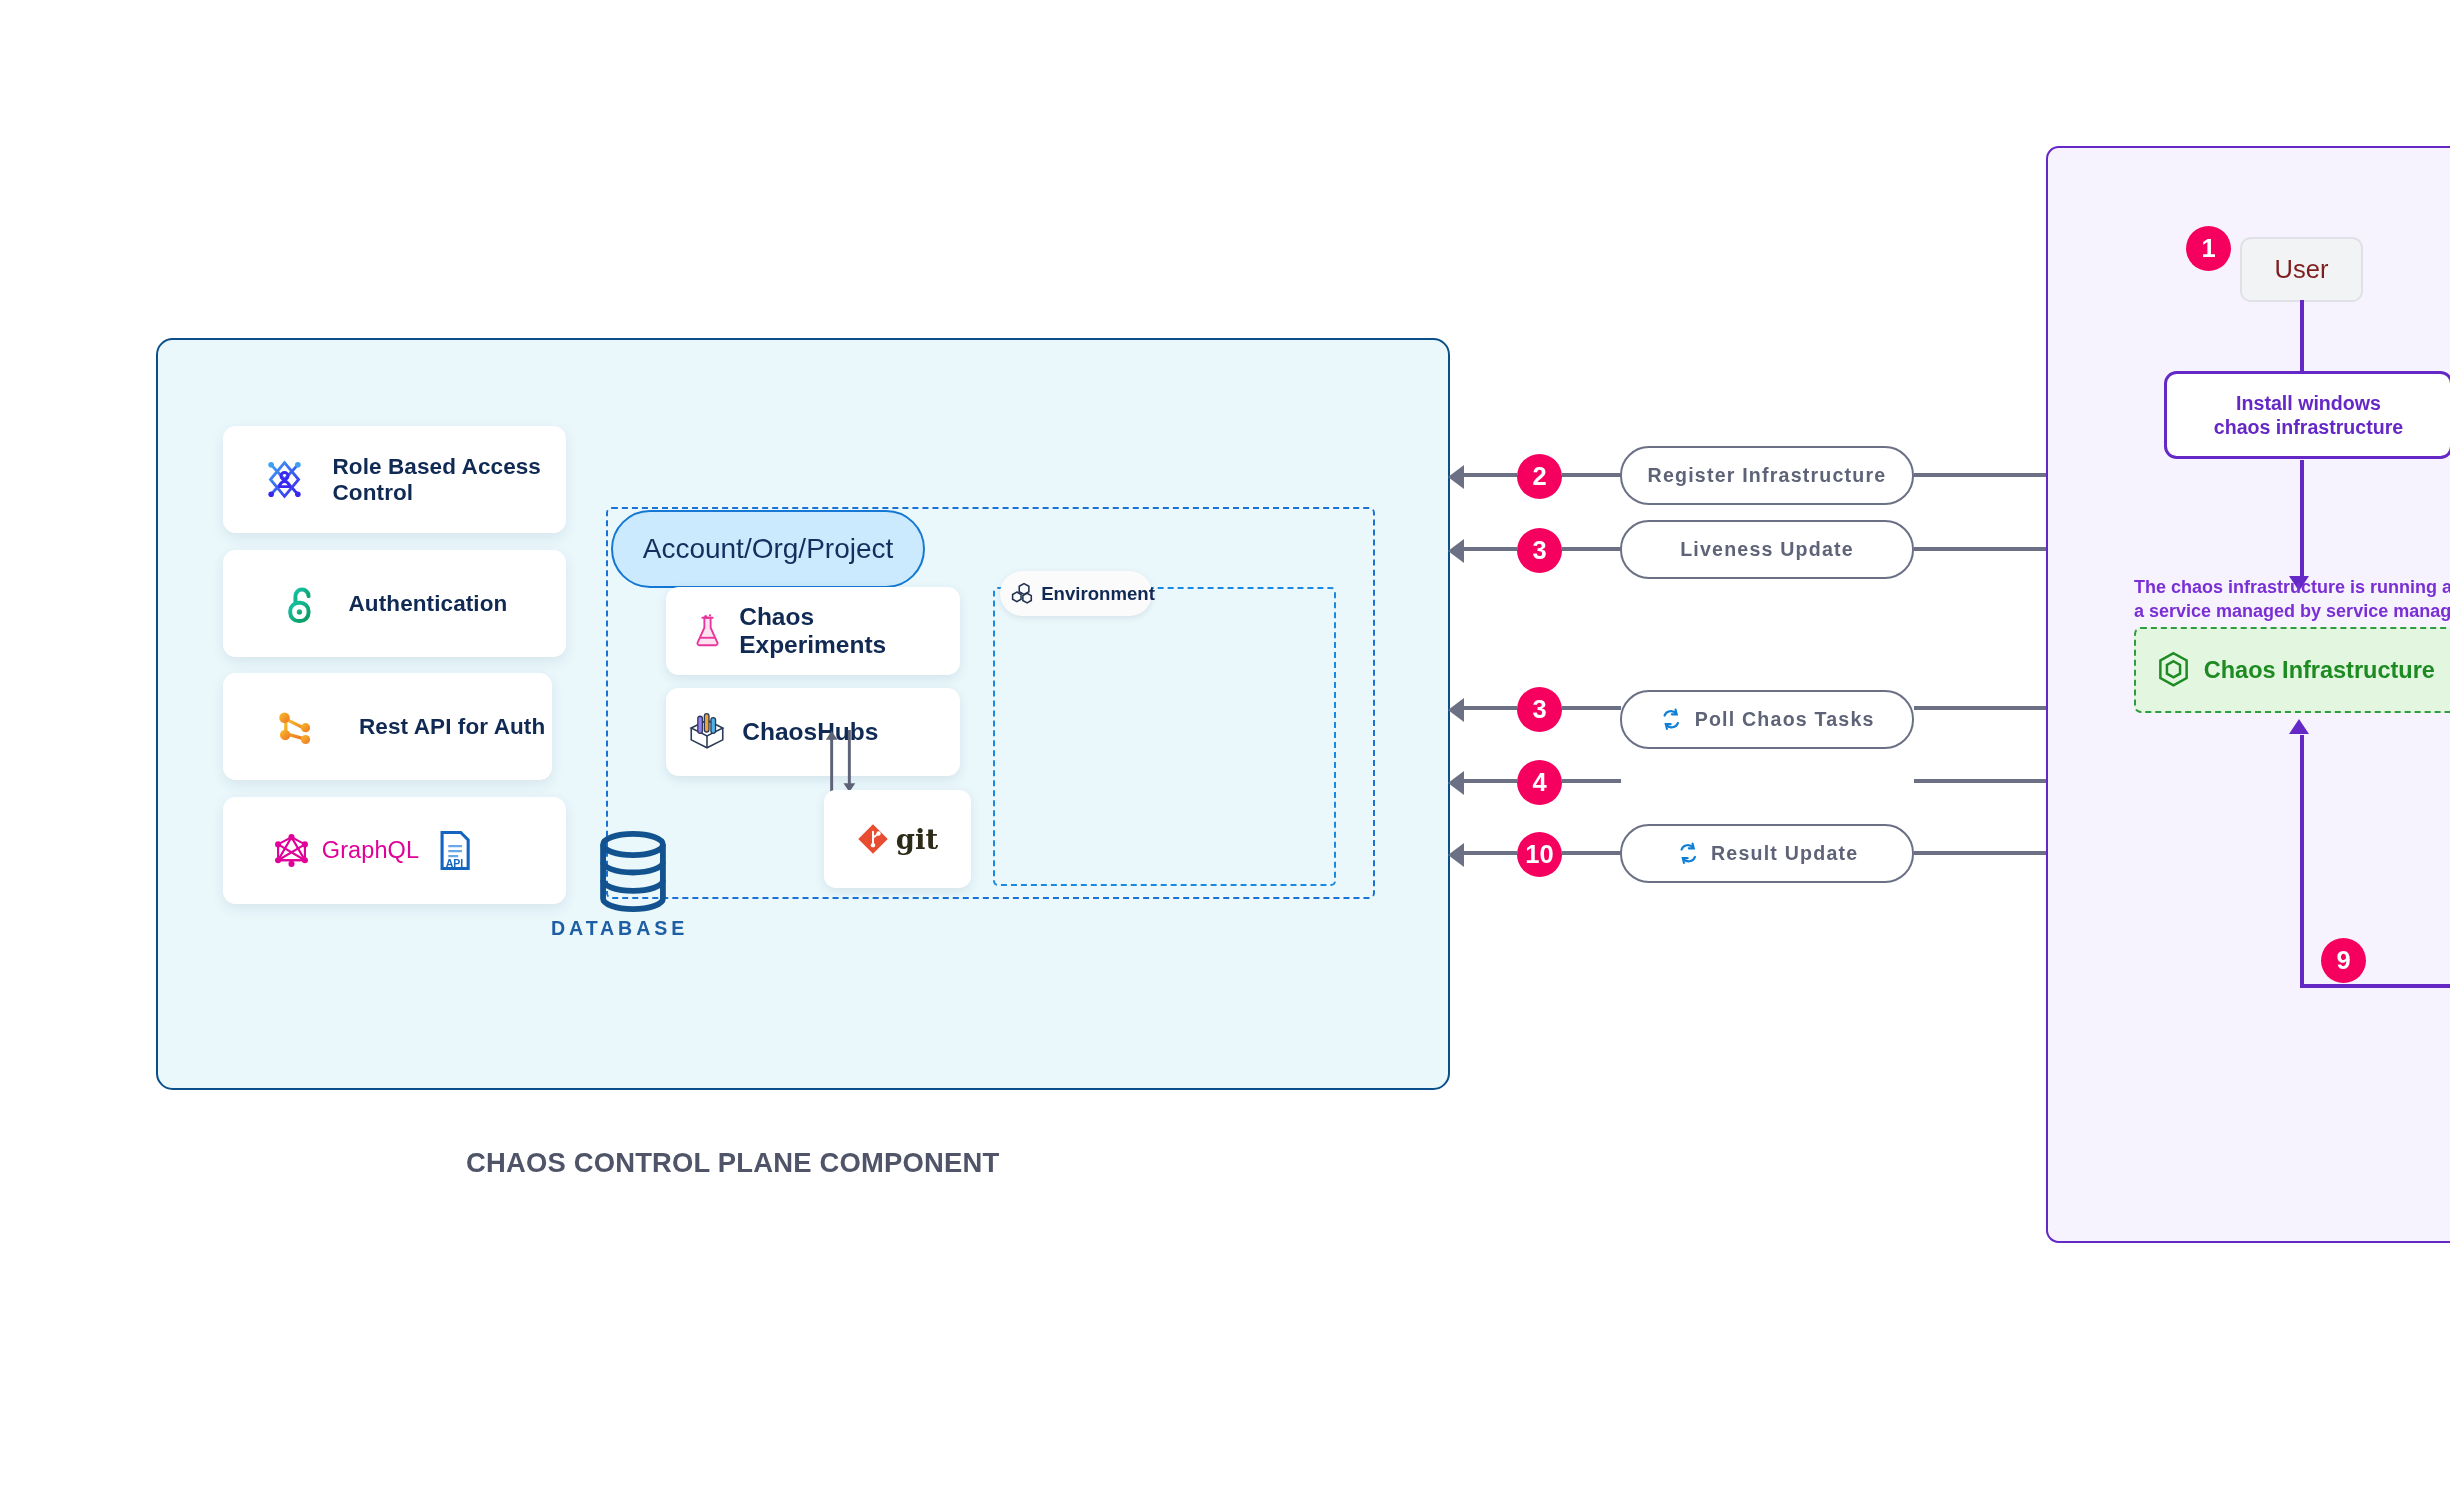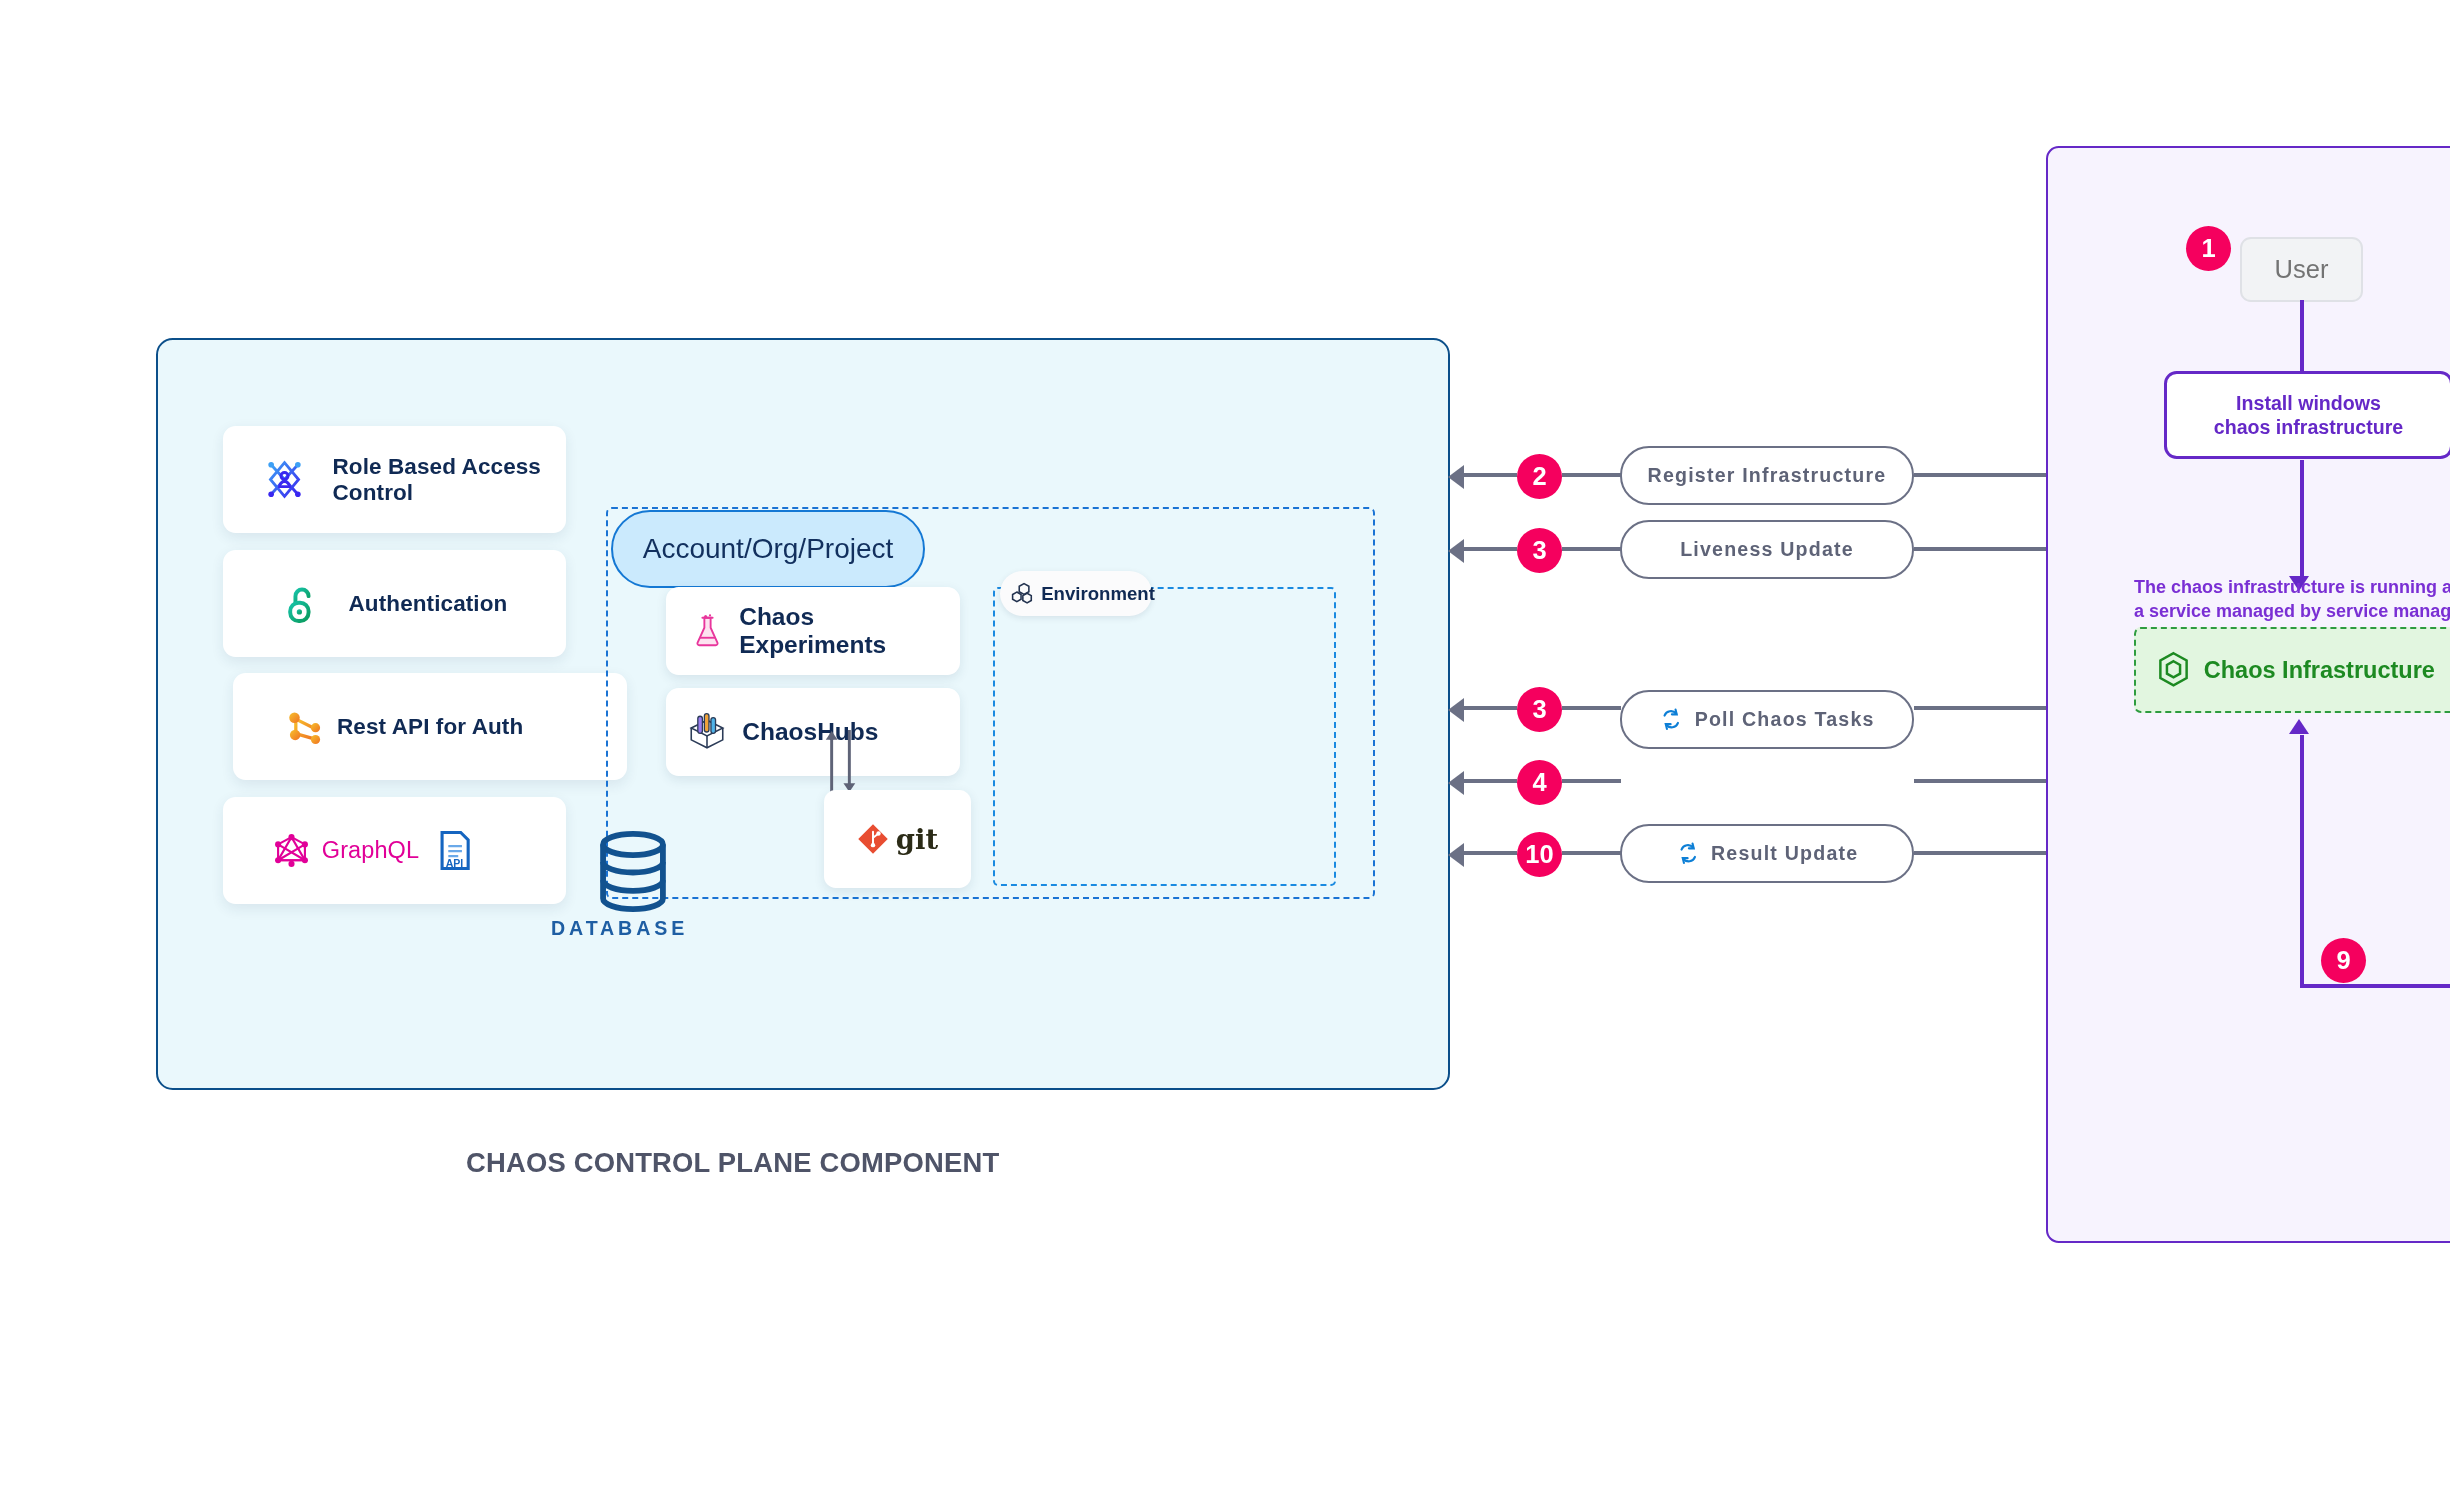--- a/index.html
+++ b/index.html
@@ -53,21 +53,21 @@
   .conn-pill{height:59px;border:2.5px solid #6b7085;border-radius:29px;background:#fff;
      display:flex;align-items:center;justify-content:center;gap:10.8px;}
   .conn-pill .t{color:#5e6377;font-size:19.6px;font-weight:bold;letter-spacing:1.2px;}
 
   
   #ep-panel{left:2046px;top:146px;width:1589px;height:1097px;
     background:#f7f3fe;border:2.9px solid #6528c7;border-radius:12.7px;}
 
   .node-user{background:#f2f3f5;border:2.5px solid #dfe1e6;border-radius:10.8px;
      display:flex;align-items:center;justify-content:center;}
-  .node-user span{color:#737373;font-size:25.5px;}
+  .node-user span{color:#7f1d1d;font-size:25.5px;}
 
   .node-purple{background:#fff;border:3.4px solid #6528c7;border-radius:12.7px;
      display:flex;align-items:center;justify-content:center;text-align:center;}
   .node-purple span{color:#6528c7;font-size:19.6px;font-weight:bold;line-height:1.25;}
 
   #chaos-infra{left:2134px;top:627px;width:323px;height:86px;
      background:#e2f6e0;border:2px dashed #2e9c3f;border-radius:6.9px;
      display:flex;align-items:center;justify-content:center;gap:12.7px;}
   #chaos-infra .lbl{color:#1d8a22;font-size:23.5px;font-weight:bold;}
 
@@ -130,21 +130,21 @@
             </linearGradient>
           </defs>
         <path d="M22 30 V20 a10 10 0 0 1 20 0" fill="none" stroke="url(#g2)" stroke-width="6" stroke-linecap="round"></path>
         <rect x="14" y="30" width="28" height="28" rx="13" fill="none" stroke="url(#g2)" stroke-width="6"></rect>
         <circle cx="28" cy="44" r="4" fill="url(#g2)"></circle>
       </svg>
     </span>
     <span class="cp-card-label">Authentication</span>
   </div>
 
-  <div class="abs cp-card" style="left:233px;top:673px;width:394px;height:107px;padding-left:51px;gap:11px;">
+  <div class="abs cp-card" style="left:223px;top:673px;width:329px;height:107px;padding-left:51px;gap:43px;">
     <span style="width:42px;height:42px;display:block;">
       <svg width="42" height="42" viewBox="0 0 64 64">
         <defs>
             <linearGradient id="g3" x1="0" y1="0" x2="1" y2="1">
           <stop offset="0" stop-color="#f7c12c"></stop>
               <stop offset="1" stop-color="#ef7122"></stop>
             </linearGradient>
           </defs>
         <path d="M18 20 L46 34 M18 20 L18 42 M18 42 L46 50" stroke="url(#g3)" stroke-width="5" fill="none"></path>
         <circle cx="16" cy="18" r="8" fill="url(#g3)"></circle>

